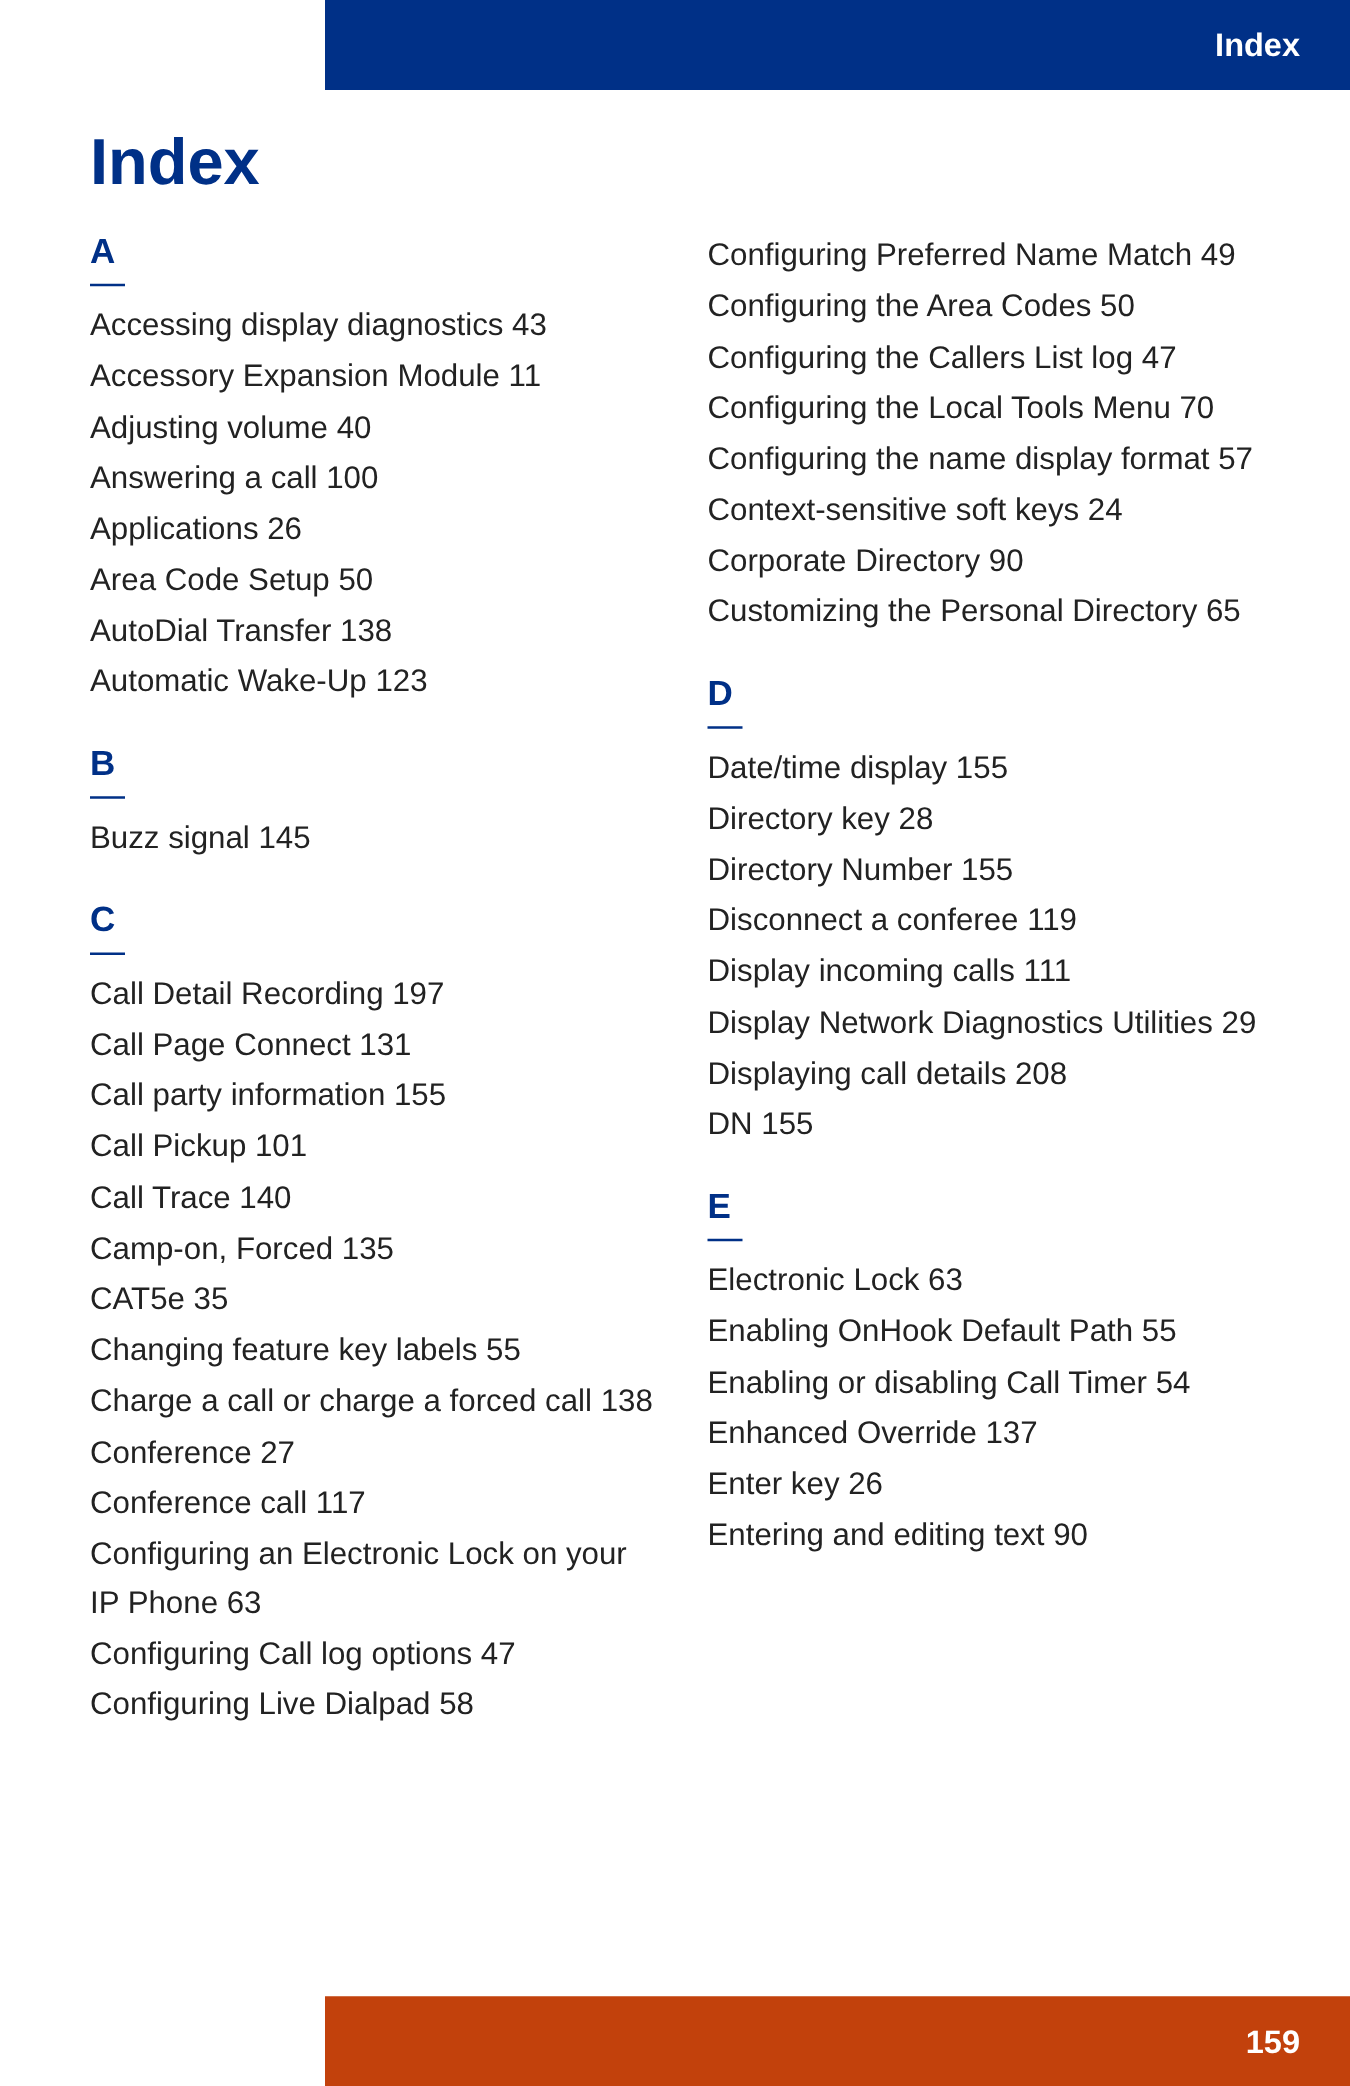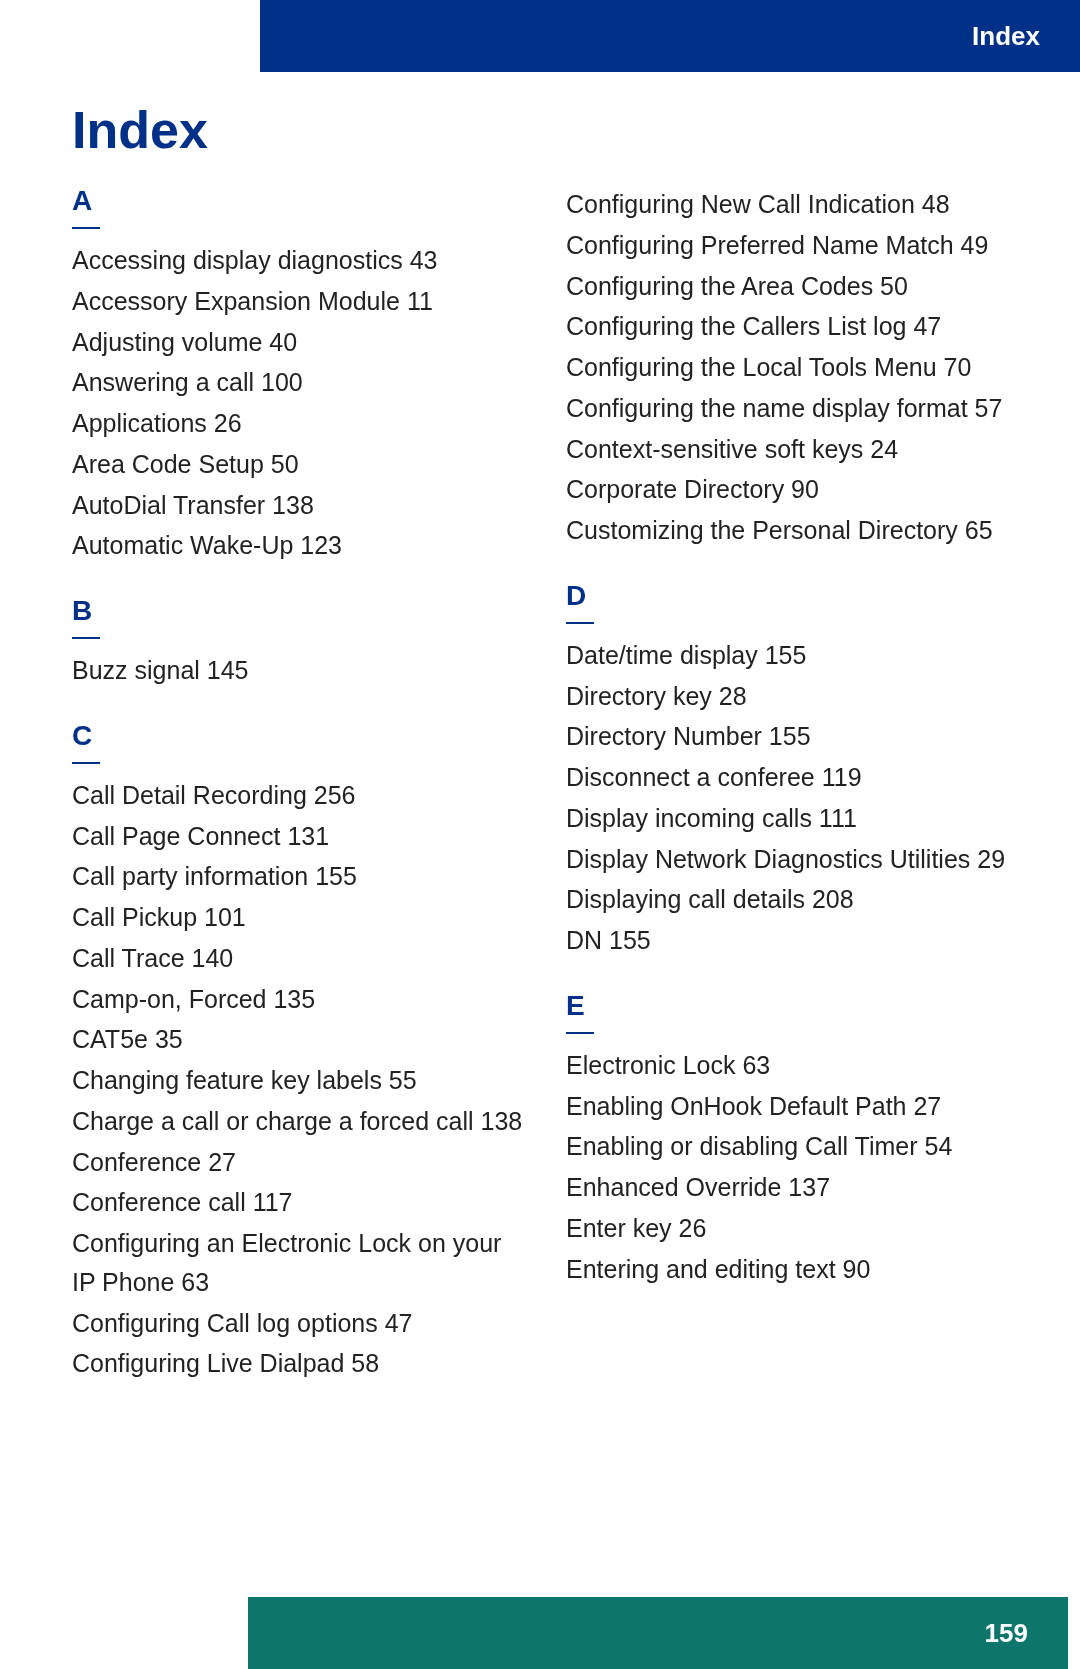--- a/index.html
+++ b/index.html
@@ -80,24 +80,24 @@
     .entry {
       font-size: 25px;
       line-height: 1.55;
       color: #222222;
       margin-bottom: 2px;
     }
 
     .footer-bar {
       position: absolute;
       bottom: 0;
-      right: 12px;
+      right: 0;
       width: 820px;
       height: 72px;
-      background: #0f766e;
+      background: #c2410c;
       display: flex;
       align-items: center;
       justify-content: flex-end;
       padding-right: 40px;
     }
 
     .page-number {
       color: #ffffff;
       font-size: 26px;
       font-weight: bold;
@@ -150,42 +150,41 @@
 
     <div class="section">
       <div class="section-letter">B</div>
       <div class="section-letter-underline"></div>
       <div class="entry">Buzz signal 145</div>
     </div>
 
     <div class="section">
       <div class="section-letter">C</div>
       <div class="section-letter-underline"></div>
-      <div class="entry">Call Detail Recording 256</div>
+      <div class="entry">Call Detail Recording 197</div>
       <div class="entry">Call Page Connect 131</div>
       <div class="entry">Call party information 155</div>
       <div class="entry">Call Pickup 101</div>
       <div class="entry">Call Trace 140</div>
       <div class="entry">Camp-on, Forced 135</div>
       <div class="entry">CAT5e 35</div>
       <div class="entry">Changing feature key labels 55</div>
       <div class="entry">Charge a call or charge a forced call 138</div>
       <div class="entry">Conference 27</div>
       <div class="entry">Conference call 117</div>
       <div class="entry">Configuring an Electronic Lock on your IP Phone 63</div>
       <div class="entry">Configuring Call log options 47</div>
       <div class="entry">Configuring Live Dialpad 58</div>
     </div>
 
   </div>
 
   <div class="column">
 
     <div class="section" style="margin-top: 0;">
-      <div class="entry">Configuring New Call Indication 48</div>
       <div class="entry">Configuring Preferred Name Match 49</div>
       <div class="entry">Configuring the Area Codes 50</div>
       <div class="entry">Configuring the Callers List log 47</div>
       <div class="entry">Configuring the Local Tools Menu 70</div>
       <div class="entry">Configuring the name display format 57</div>
       <div class="entry">Context-sensitive soft keys 24</div>
       <div class="entry">Corporate Directory 90</div>
       <div class="entry">Customizing the Personal Directory 65</div>
     </div>
 
@@ -199,21 +198,21 @@
       <div class="entry">Display incoming calls 111</div>
       <div class="entry">Display Network Diagnostics Utilities 29</div>
       <div class="entry">Displaying call details 208</div>
       <div class="entry">DN 155</div>
     </div>
 
     <div class="section">
       <div class="section-letter">E</div>
       <div class="section-letter-underline"></div>
       <div class="entry">Electronic Lock 63</div>
-      <div class="entry">Enabling OnHook Default Path 27</div>
+      <div class="entry">Enabling OnHook Default Path 55</div>
       <div class="entry">Enabling or disabling Call Timer 54</div>
       <div class="entry">Enhanced Override 137</div>
       <div class="entry">Enter key 26</div>
       <div class="entry">Entering and editing text 90</div>
     </div>
 
   </div>
 
 </div>
 

